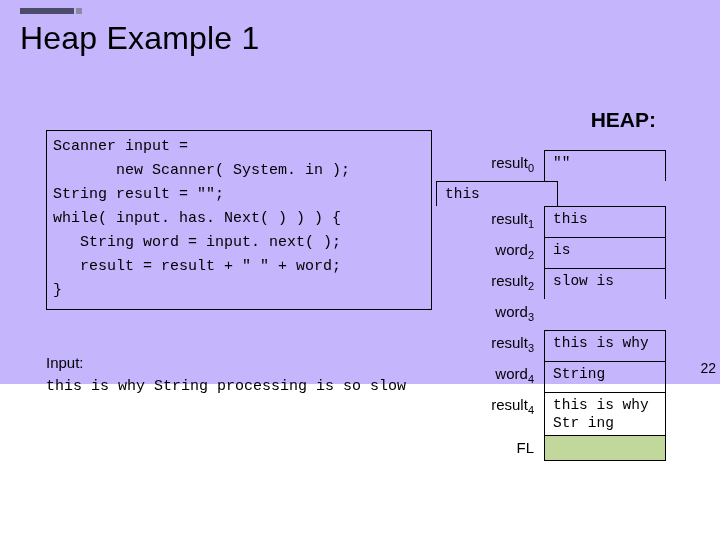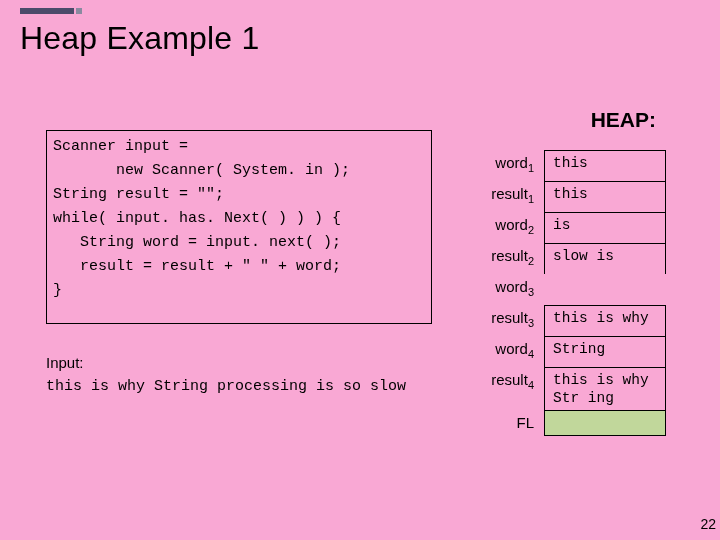--- a/index.html
+++ b/index.html
@@ -8,22 +8,22 @@
     padding: 0;
     width: 720px;
     height: 540px;
     background: #fff;
     font-family: Arial, Helvetica, sans-serif;
     overflow: hidden;
   }
   .slide {
     position: relative;
     width: 720px;
-    height: 540px;
-    background: #f9a8d4;
+    height: 384px;
+    background: #c4b5fd;
   }
   .title-wrap {
     position: absolute;
     left: 20px;
     top: 16px;
   }
   .title-bar {
     position: absolute;
     left: 0;
     top: -8px;
@@ -46,21 +46,21 @@
     margin: 4px 0 0 0;
     padding: 0;
     letter-spacing: 0.2px;
   }
   .code-box {
     position: absolute;
     left: 46px;
     top: 130px;
     width: 386px;
     border: 1.5px solid #000;
-    padding: 4px 6px 20px 6px;
+    padding: 4px 6px 6px 6px;
     font-family: "Courier New", Courier, monospace;
     font-size: 15px;
     line-height: 24px;
     color: #000;
     white-space: pre;
   }
   .input-block {
     position: absolute;
     left: 46px;
     top: 352px;
@@ -157,22 +157,25 @@
 
   <div class="input-block">
     <span class="input-label">Input:</span><br>
     <span class="input-text">this is why String processing is so slow</span>
   </div>
 
   <div class="heap-label">HEAP:</div>
 
   <div class="heap-area">
 
-      <div class="heap-row">
-        <div class="heap-key">word<sub>1</sub></div>
+  <div class="heap-row">
+        <div class="heap-key">result<sub>0</sub></div>
+        <div class="heap-val">""</div>
+      </div>
+      <div class="heap-row">
         <div class="heap-val">this</div>
       </div>
       <div class="heap-row">
         <div class="heap-key">result<sub>1</sub></div>
         <div class="heap-val">this</div>
       </div>
       <div class="heap-row">
         <div class="heap-key">word<sub>2</sub></div>
         <div class="heap-val">is</div>
       </div>

